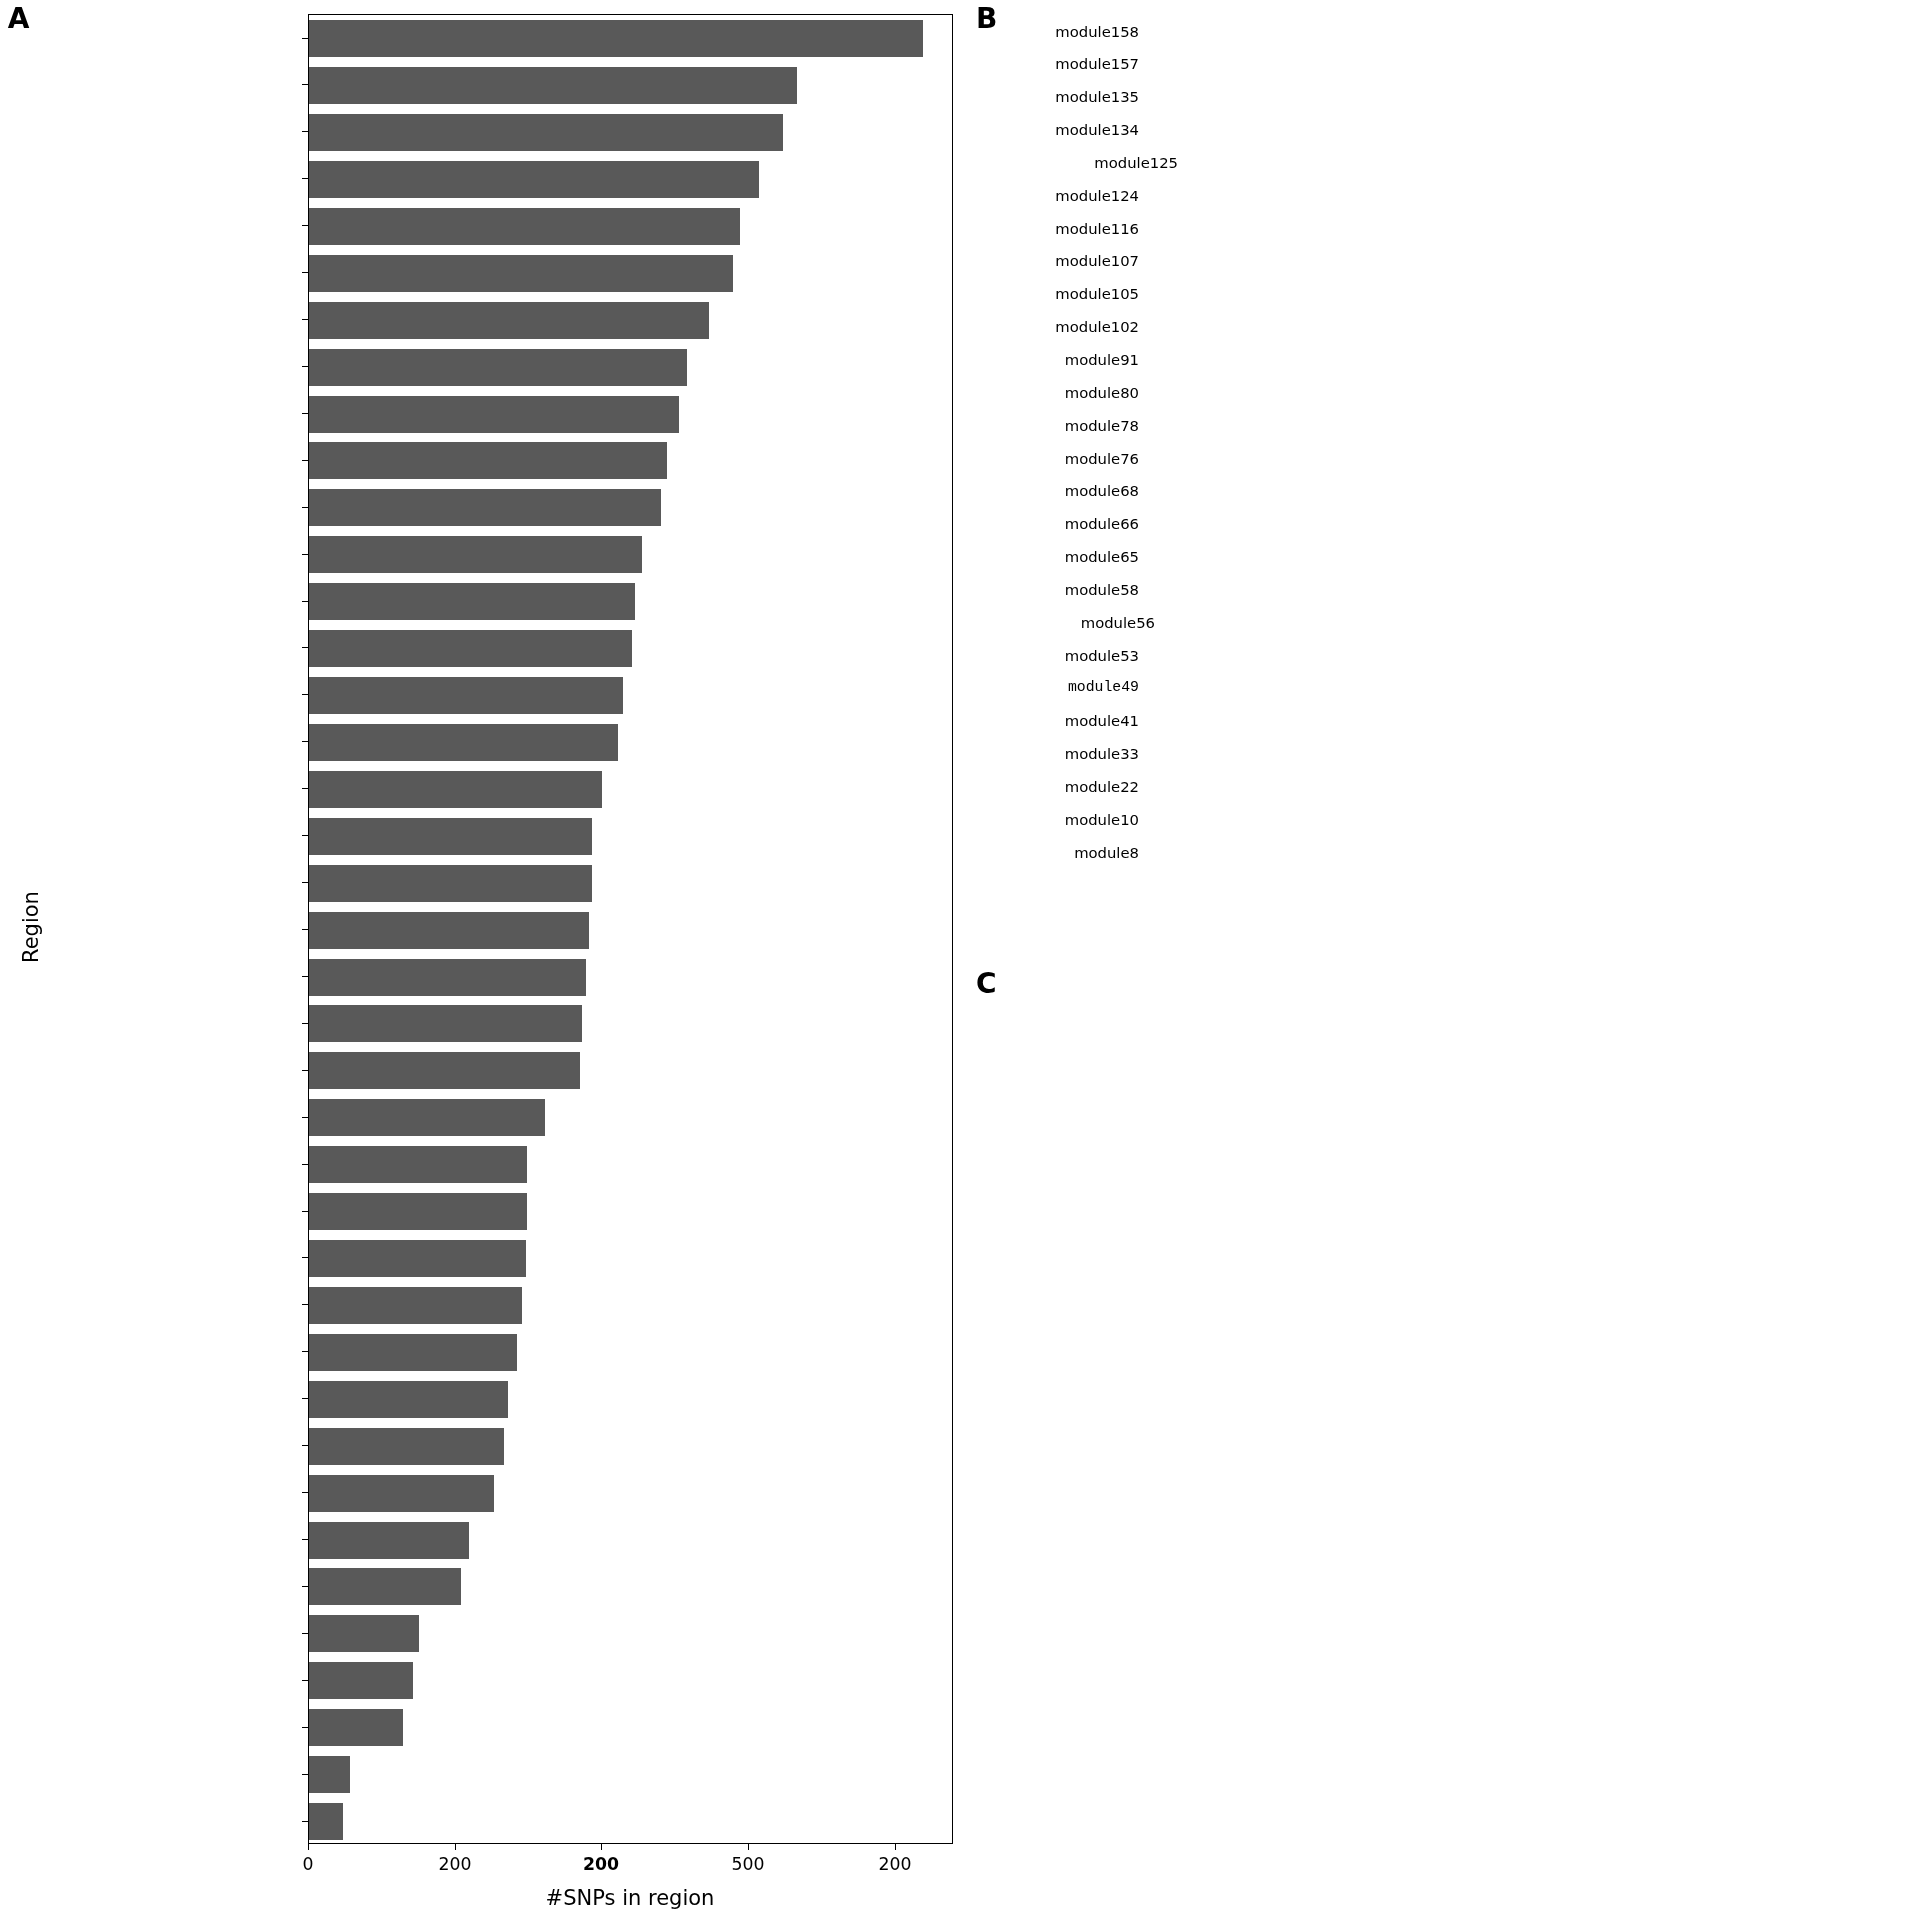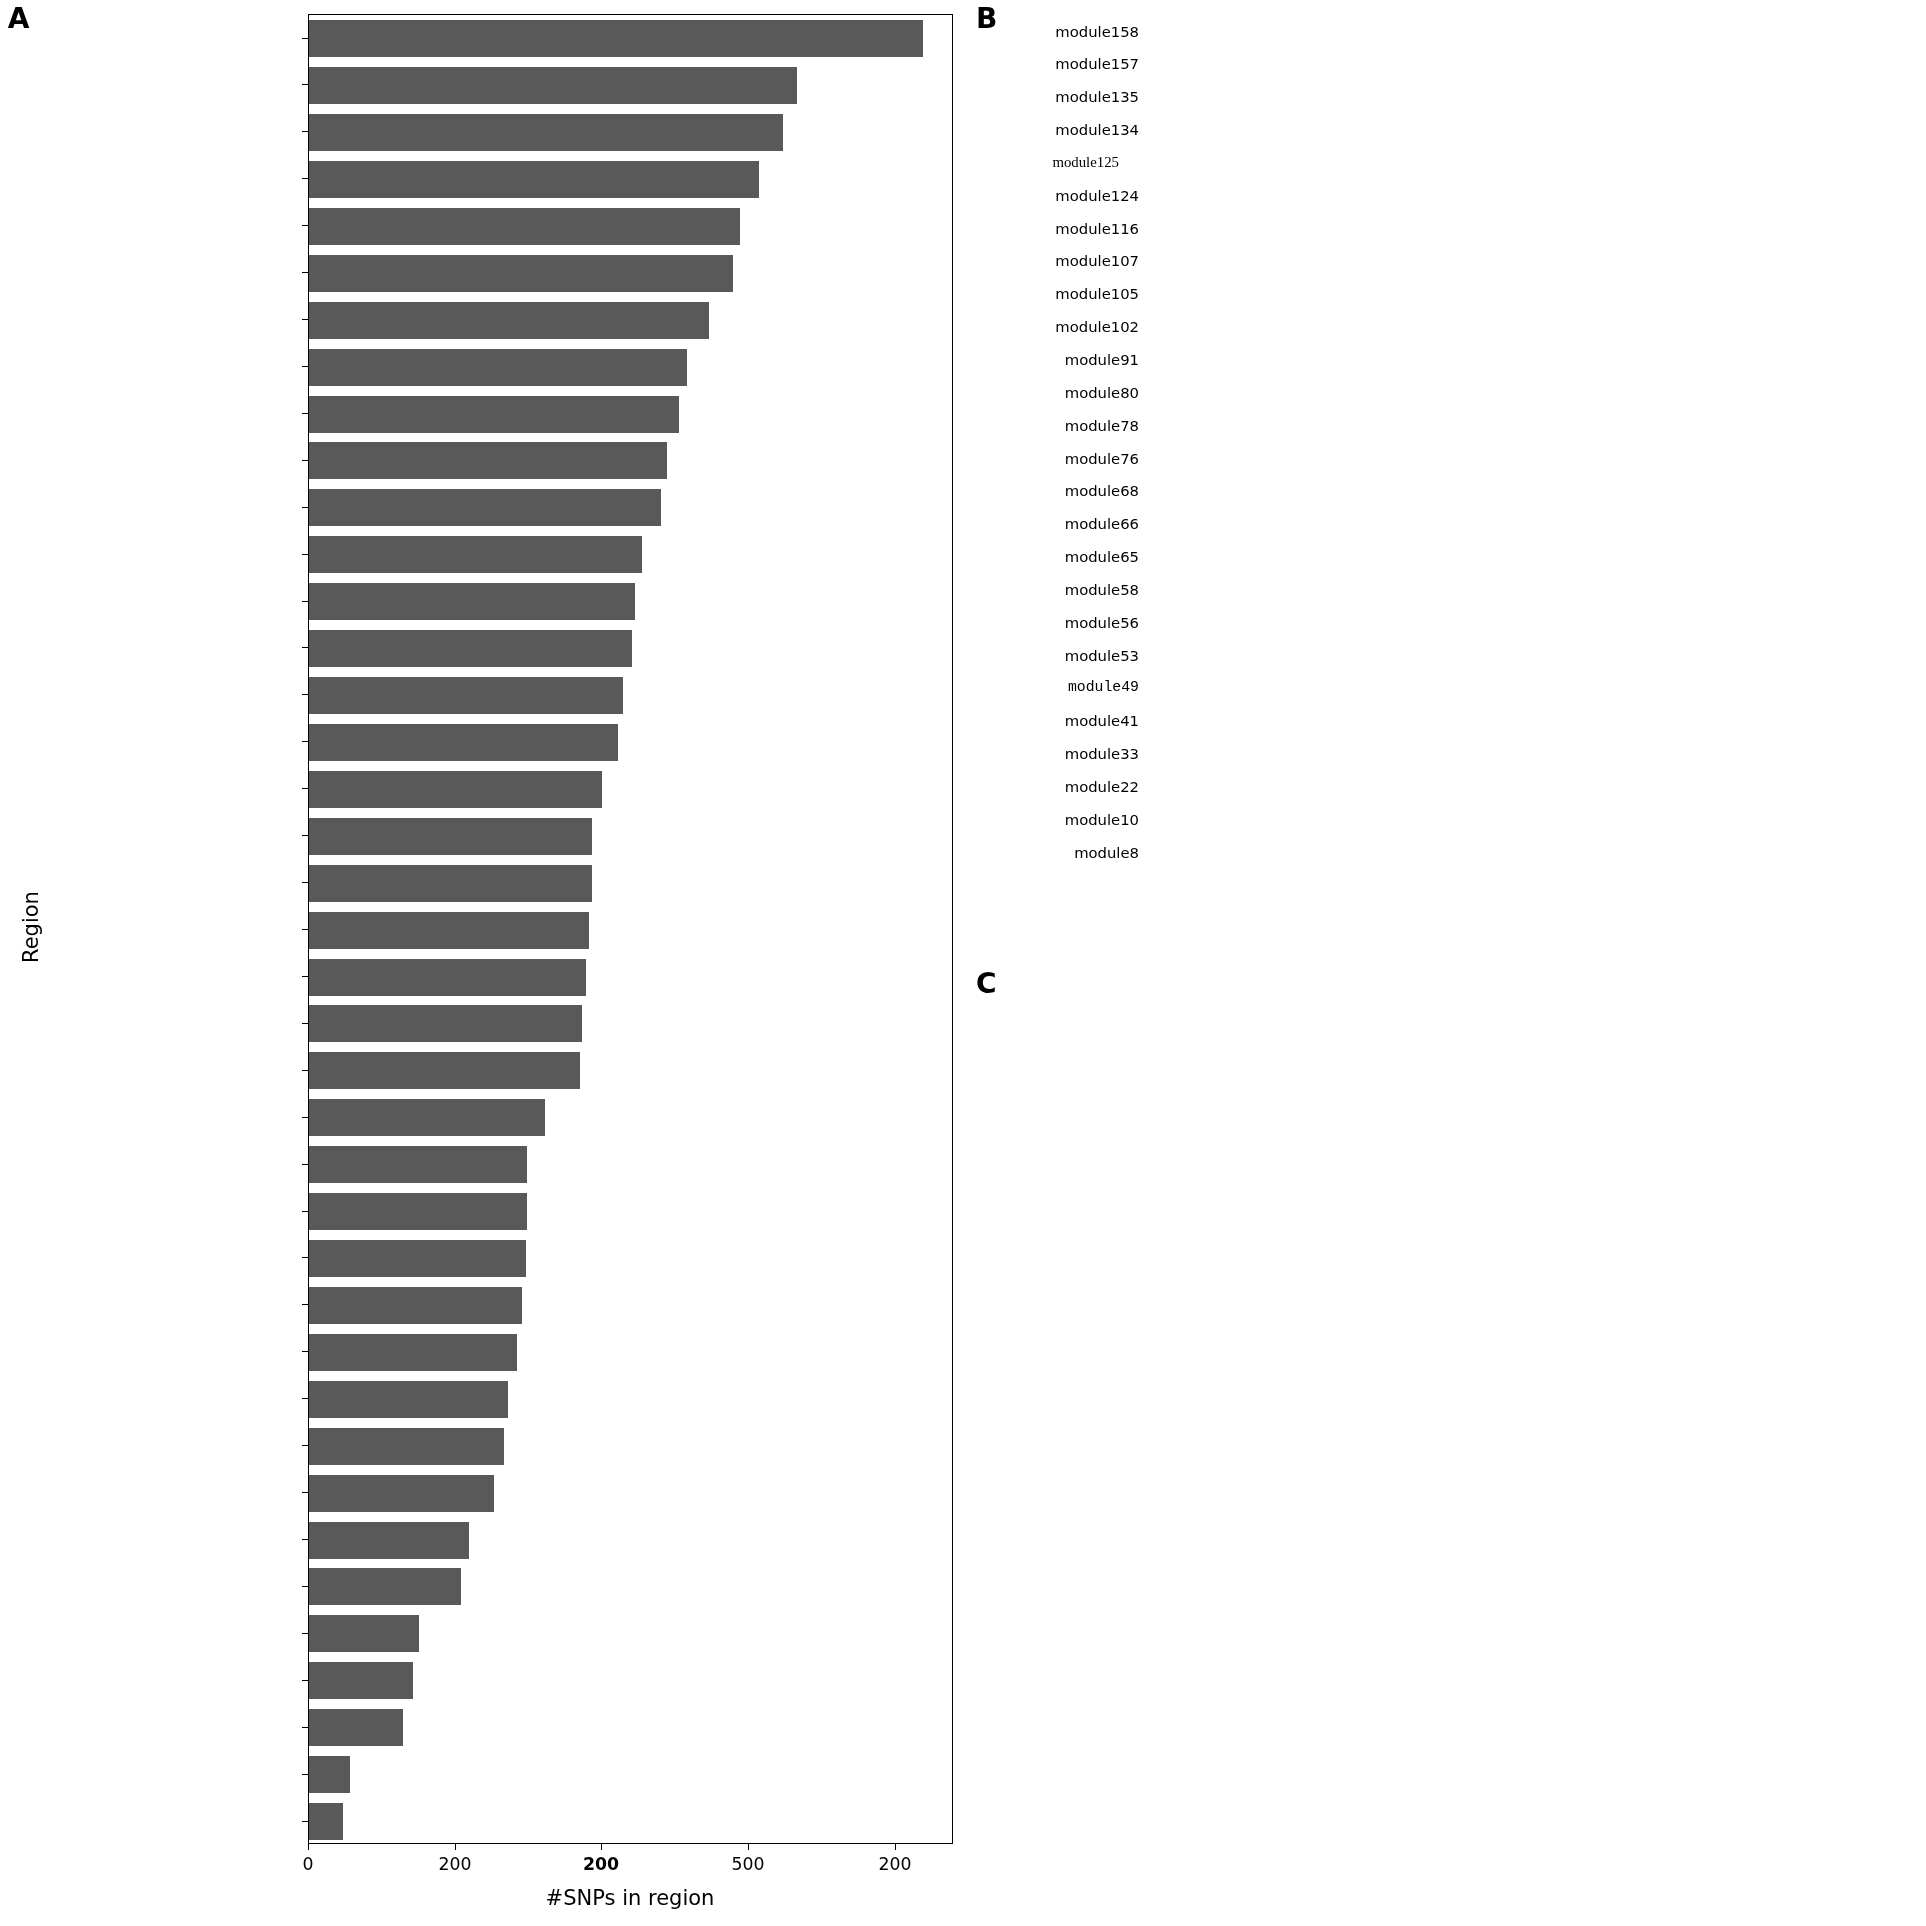--- a/index.html
+++ b/index.html
@@ -209,35 +209,35 @@
 
     <div id="ticksB-y" style="position: absolute; left: 0px; top: 0px; width: 1926px; height: 1926px; pointer-events: none;"></div>
 
     <div id="ticksB-x" style="position: absolute; left: 0px; top: 0px; width: 1926px; height: 1926px; pointer-events: none;"></div>
     <div id="labelsB-x" style="position: absolute; left: 0px; top: 0px; width: 1926px; height: 1926px; pointer-events: none;"></div>
 
   <div class="ytick-label" style="right: 787px; top: 31px; position: absolute;">module158</div>
       <div class="ytick-label" style="right: 787px; top: 63px; position: absolute;">module157</div>
       <div class="ytick-label" style="right: 787px; top: 96px; position: absolute;">module135</div>
       <div class="ytick-label" style="right: 787px; top: 129px; position: absolute;">module134</div>
-      <div class="ytick-label" style="right: 807px; top: 162px; position: absolute; font-family: Liberation Serif, serif;">module125</div>
+      <div class="ytick-label" style="right: 748px; top: 162px; position: absolute;">module125</div>
       <div class="ytick-label" style="right: 787px; top: 195px; position: absolute;">module124</div>
       <div class="ytick-label" style="right: 787px; top: 228px; position: absolute;">module116</div>
       <div class="ytick-label" style="right: 787px; top: 260px; position: absolute;">module107</div>
       <div class="ytick-label" style="right: 787px; top: 293px; position: absolute;">module105</div>
       <div class="ytick-label" style="right: 787px; top: 326px; position: absolute; margin-left: 43px;">module102</div>
       <div class="ytick-label" style="right: 787px; top: 359px; position: absolute;">module91</div>
       <div class="ytick-label" style="right: 787px; top: 392px; position: absolute;">module80</div>
       <div class="ytick-label" style="right: 787px; top: 425px; position: absolute;">module78</div>
       <div class="ytick-label" style="right: 787px; top: 458px; position: absolute;">module76</div>
       <div class="ytick-label" style="right: 787px; top: 490px; position: absolute;">module68</div>
       <div class="ytick-label" style="right: 787px; top: 523px; position: absolute;">module66</div>
       <div class="ytick-label" style="right: 787px; top: 556px; position: absolute;">module65</div>
       <div class="ytick-label" style="right: 787px; top: 589px; position: absolute;">module58</div>
-      <div class="ytick-label" style="right: 787px; top: 622px; position: absolute;">module56</div>
+      <div class="ytick-label" style="right: 771px; top: 622px; position: absolute;">module56</div>
       <div class="ytick-label" style="right: 787px; top: 655px; position: absolute;">module53</div>
       <div class="ytick-label" style="right: 787px; top: 687px; position: absolute; font-family: Liberation Mono, monospace;">module49</div>
       <div class="ytick-label" style="right: 787px; top: 720px; position: absolute;">module41</div>
       <div class="ytick-label" style="right: 787px; top: 753px; position: absolute;">module33</div>
       <div class="ytick-label" style="right: 787px; top: 786px; position: absolute;">module22</div>
       <div class="ytick-label" style="right: 787px; top: 819px; position: absolute;">module10</div>
       <div class="ytick-label" style="right: 787px; top: 852px; position: absolute;">module8</div>
     </div>
 
   <div class="panel" id="panelC" style="left:963px;top:944px;width:963px;height:982px;">

